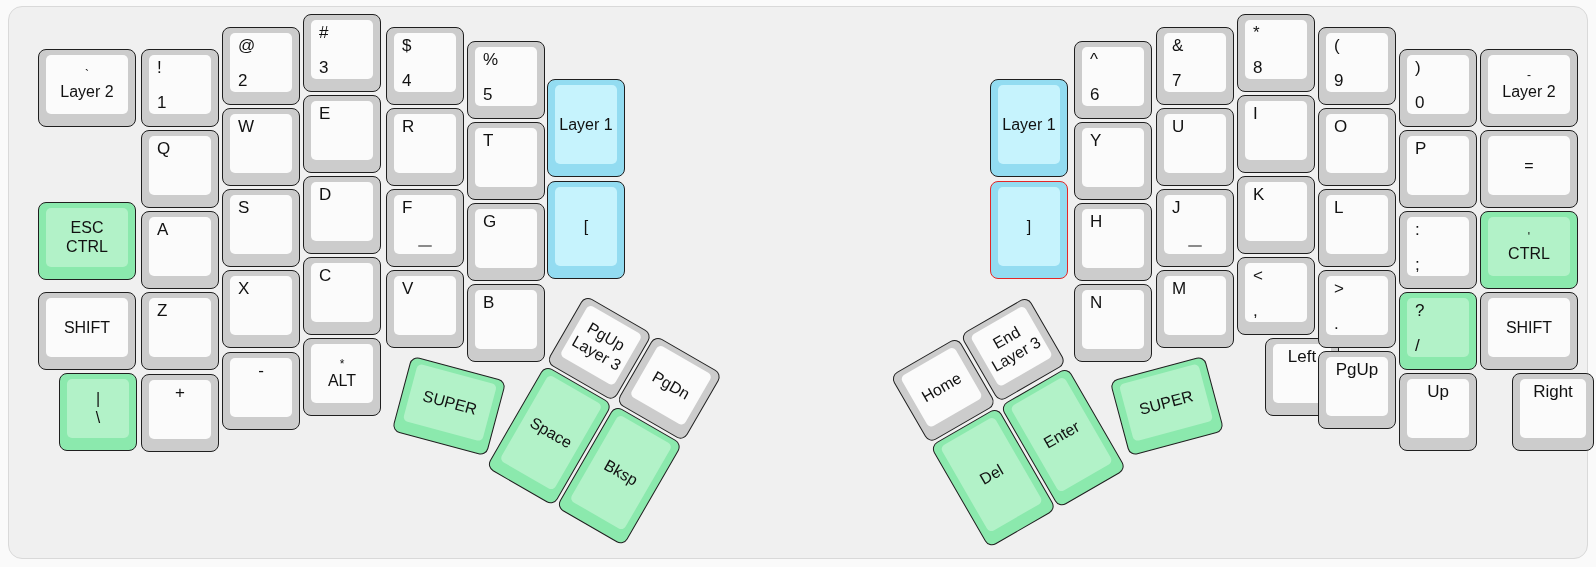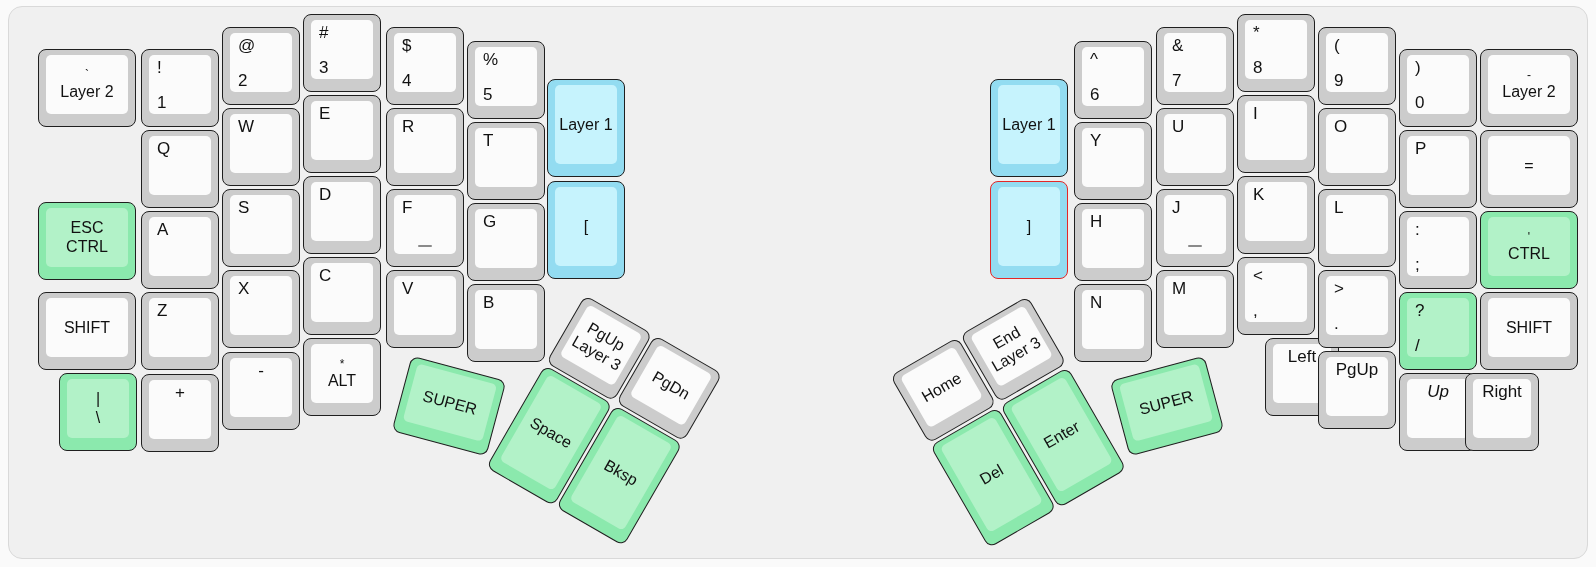--- a/index.html
+++ b/index.html
@@ -353,21 +353,21 @@
           <span class="lbl l0">:</span>
           <span class="lbl l1">;</span>
         </div>
       </div>
       <div class="key green align-stack" style="left: 1399px; top: 292px; width: 78px; height: 78px;">
         <div class="cap align-stack">
           <span class="lbl l0">?</span>
           <span class="lbl l1">/</span>
         </div>
       </div>
-      <div class="key  align-topcenter" style="left: 1399px; top: 373px; width: 78px; height: 78px; font-style: italic;">
+      <div class="key  align-topcenter" style="left: 1399px; top: 373px; width: 78px; height: 78px;">
         <div class="cap align-topcenter">
           <span class="lbl l0">Up</span>
         </div>
       </div>
       <div class="key  align-center" style="left: 1480px; top: 49px; width: 98px; height: 78px;">
         <div class="cap align-center">
           <span class="lbl l0 small">-</span>
           <span class="lbl l1">Layer 2</span>
         </div>
       </div>
@@ -380,21 +380,21 @@
         <div class="cap align-center">
           <span class="lbl l0 small">'</span>
           <span class="lbl l1">CTRL</span>
         </div>
       </div>
       <div class="key  align-center" style="left: 1480px; top: 292px; width: 98px; height: 78px;">
         <div class="cap align-center">
           <span class="lbl l0">SHIFT</span>
         </div>
       </div>
-      <div class="key  align-topcenter" style="left: 1465px; top: 373px; width: 74px; height: 78px;">
+      <div class="key  align-topcenter" style="left: 1512px; top: 373px; width: 82px; height: 78px;">
         <div class="cap align-topcenter">
           <span class="lbl l0">Right</span>
         </div>
       </div>
       <div class="key  align-center" style="left: 890px; top: 376px; width: 78px; height: 78px; transform: rotate(-30deg); transform-origin: 0px 0px;">
         <div class="cap align-center">
           <span class="lbl l0">Home</span>
         </div>
       </div>
       <div class="key  align-center" style="left: 960px; top: 335px; width: 78px; height: 78px; transform: rotate(-30deg); transform-origin: 0px 0px;">

